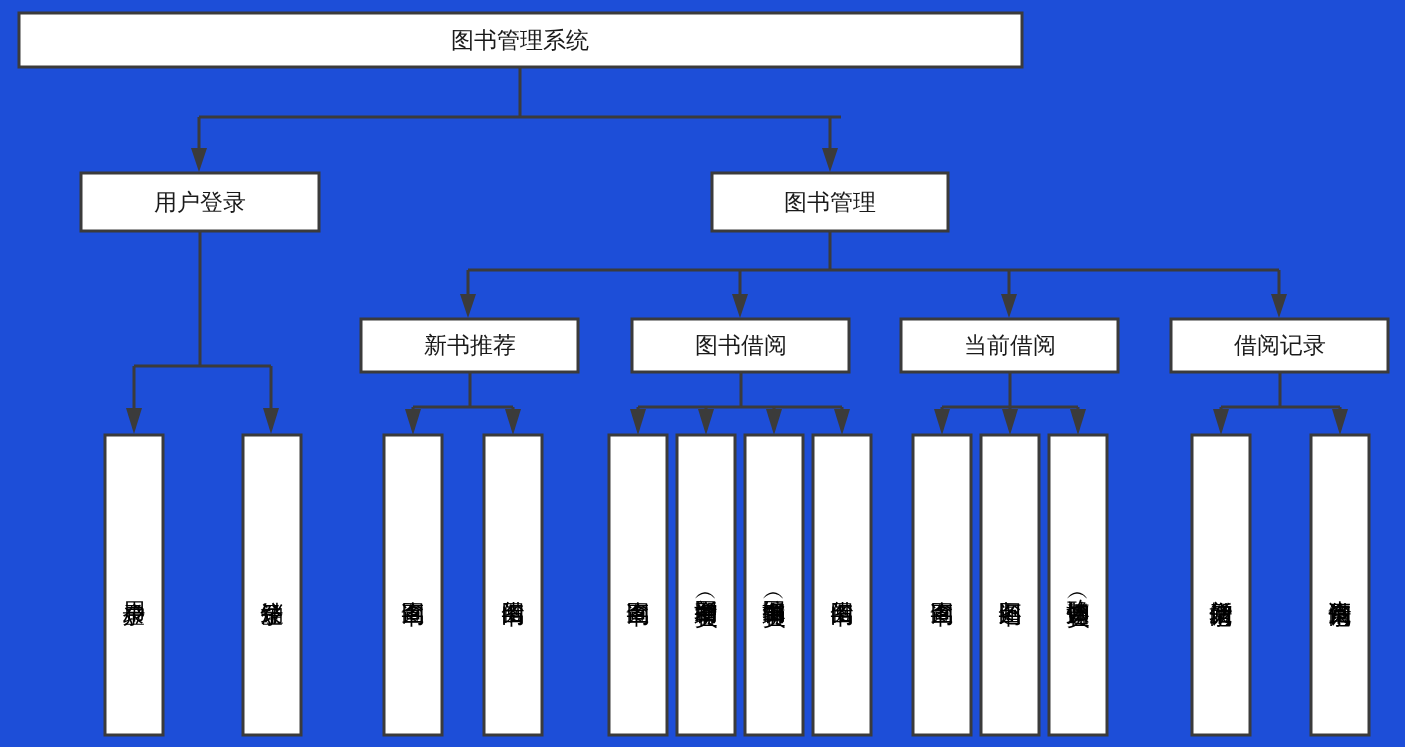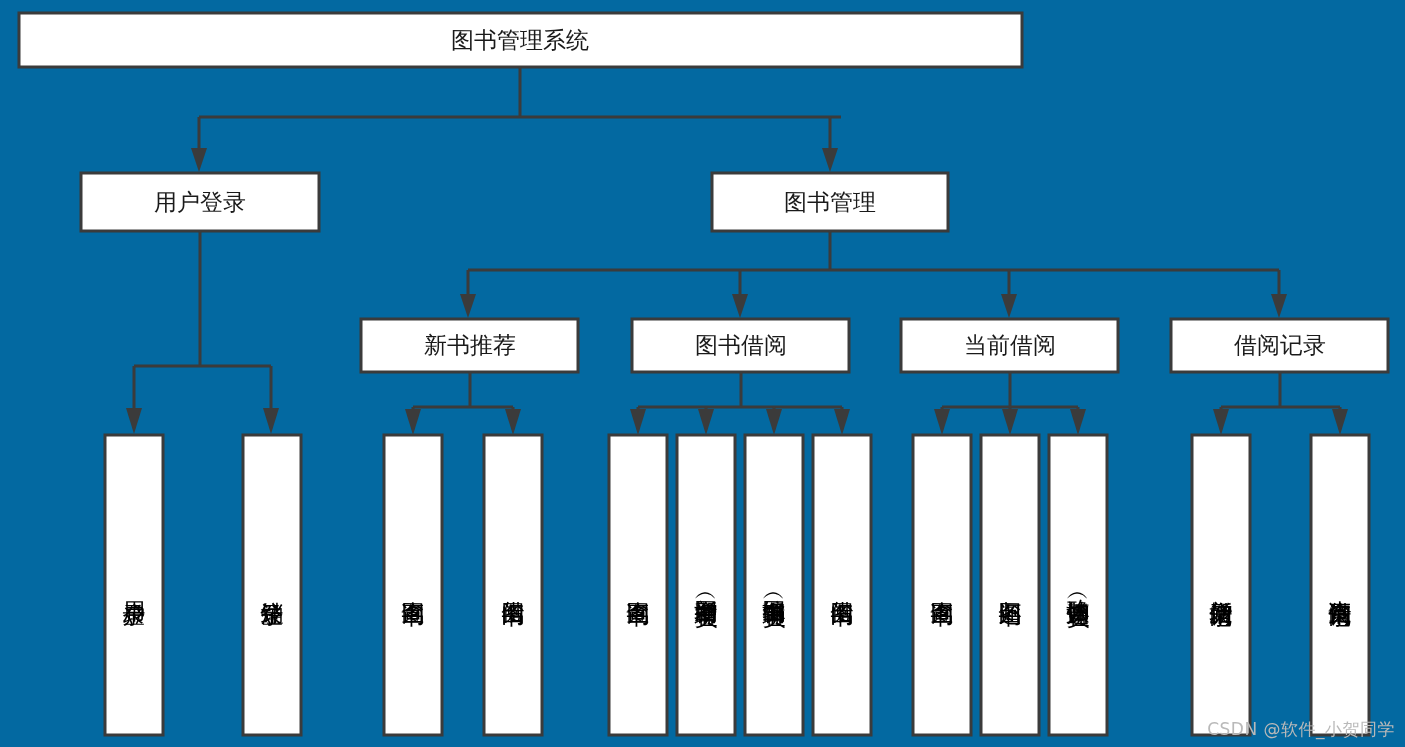--- a/index.html
+++ b/index.html
@@ -8,21 +8,21 @@
     padding: 0;
     background: #ffffff;
   }
   body {
     font-family: "DejaVu Sans", "Liberation Sans", sans-serif;
   }
   #diagram-root {
     position: relative;
     width: 1405px;
     height: 747px;
-    background: #0369a1;
+    background: #1d4ed8;
     overflow: hidden;
   }
   svg.diagram-canvas {
     position: absolute;
     left: 0;
     top: 0;
     width: 1405px;
     height: 747px;
   }
   .node-box {
@@ -253,15 +253,14 @@
     <span class="node-label-v">确认归还（管理员）</span>
   </div>
 
   <div class="vlabel-wrap" style="left:1192px; top:435px; width:58px; height:300px;">
     <span class="node-label-v">新增借阅记录</span>
   </div>
   <div class="vlabel-wrap" style="left:1311px; top:435px; width:58px; height:300px;">
     <span class="node-label-v">查询借阅记录</span>
   </div>
 
-  <div class="watermark">CSDN @软件_小贺同学</div>
 
 </div>
 
 </body></html>

